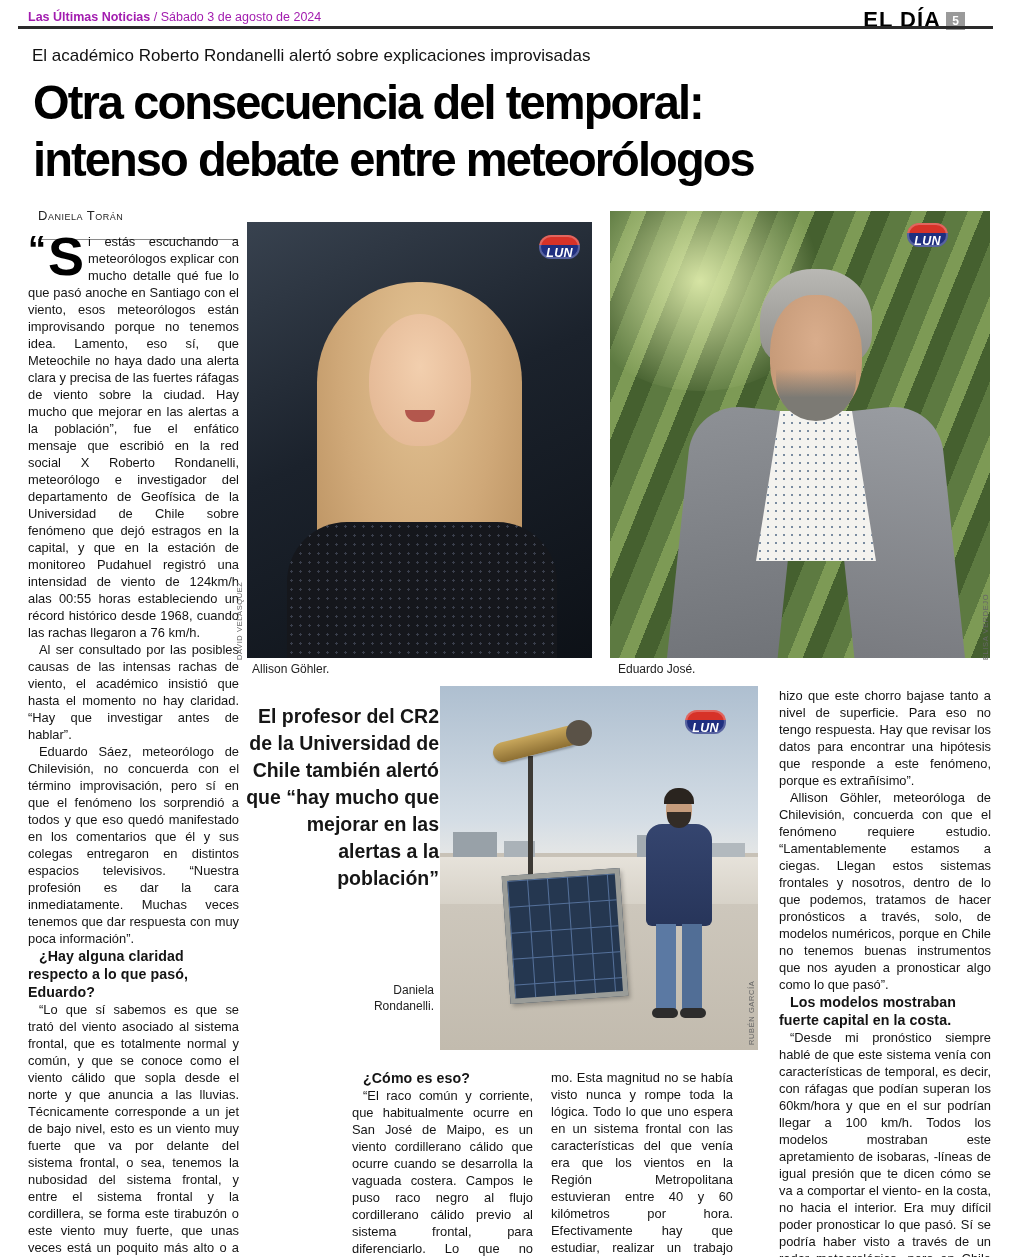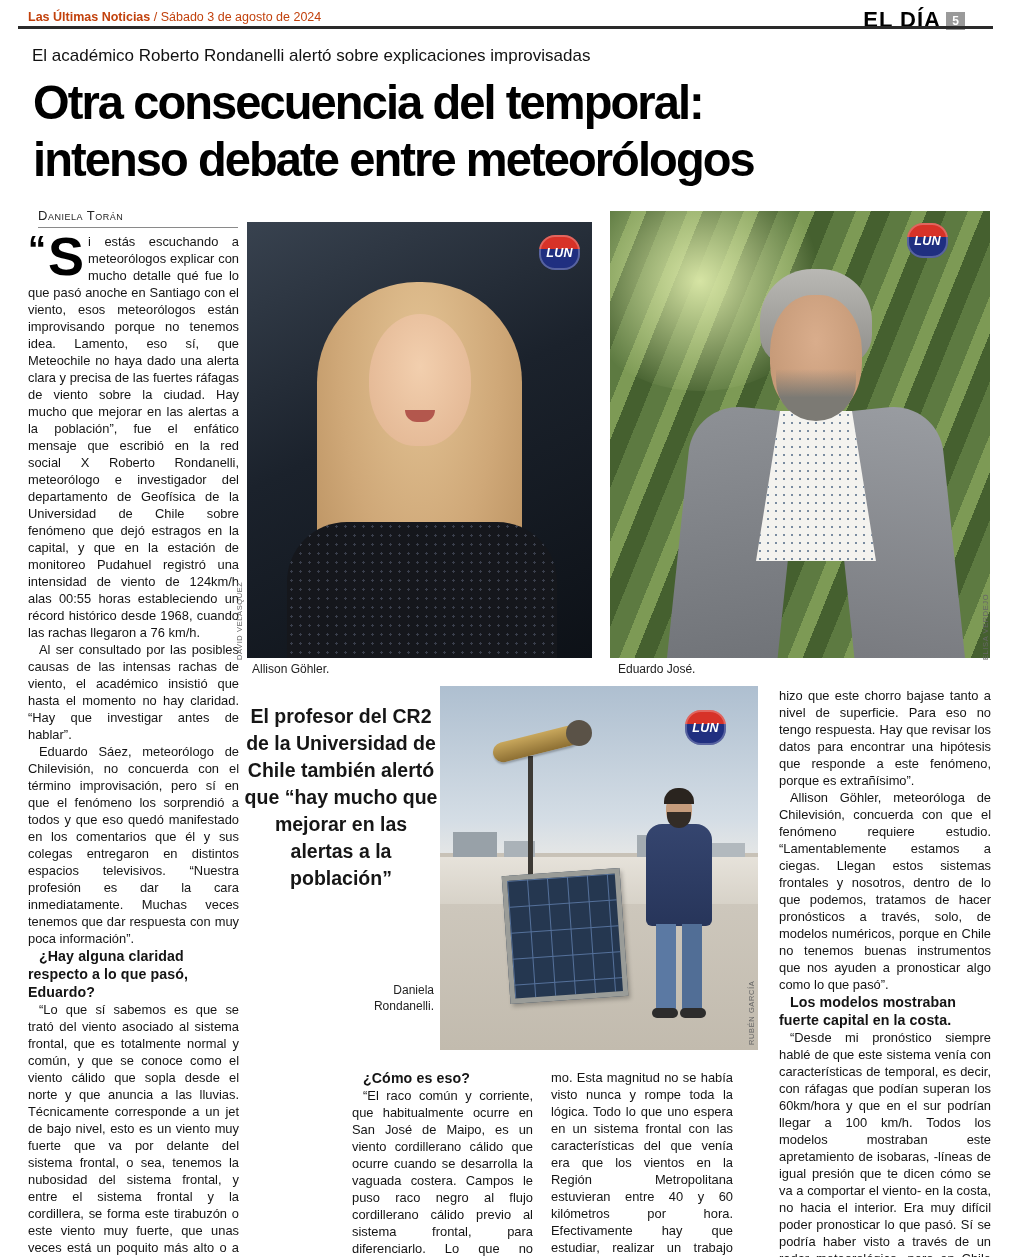--- a/index.html
+++ b/index.html
@@ -4,54 +4,54 @@
 <style>
   * { margin:0; padding:0; box-sizing:border-box; }
   html,body { background:#ffffff; }
   #page {
     position:relative; width:1011px; height:1257px; margin:0 auto;
     background:#ffffff; overflow:hidden;
     font-family:"Liberation Sans", sans-serif; color:#1a1a1a;
   }
   
   .masthead-row { position:absolute; left:28px; right:18px; top:7px; height:20px; }
-  .masthead { font-size:12.5px; color:#c2410c; }
+  .masthead { font-size:12.5px; color:#a21caf; }
   .masthead b { font-weight:700; }
   .section-brand { position:absolute; right:28px; top:0; font-size:22px; font-weight:700; letter-spacing:1px; color:#000; }
   .page-badge { display:inline-block; vertical-align:2px; margin-left:5px; width:19px; height:18px;
     background:#9a9a9a; color:#fff; font-size:12px; font-weight:700; text-align:center; line-height:18px; letter-spacing:0; }
   .head-rule { position:absolute; left:18px; right:18px; top:26px; height:3px; background:#2a2a2a; }
   
   .kicker { position:absolute; left:32px; top:46px; font-size:17px; color:#111; }
   .headline { position:absolute; left:33px; top:74px; width:940px;
     font-size:49px; line-height:57px; font-weight:700; letter-spacing:-2px; color:#000;
     transform:scaleX(0.96); transform-origin:left top; }
-  .byline { position:absolute; left:38px; top:208px; width:200px; padding-bottom:4px;
+  .byline { position:absolute; left:38px; top:208px; width:200px; padding-bottom:16px;
     border-bottom:1px solid #8a8a8a; font-variant:small-caps; font-size:13px; letter-spacing:0.5px; color:#222; }
   
   .col { position:absolute; text-align:justify; font-size:12.9px; line-height:17px; color:#141414;
     overflow:hidden; hyphens:auto; }
   .col p { text-indent:11px; }
   .col p.noindent { text-indent:0; }
   .subq { font-weight:700; font-size:14.2px; line-height:18px; letter-spacing:0.1px; text-indent:9px; text-align:left; }
   #left-col   { left:28px;  top:233px;  width:211px; height:1024px; }
   #midcol-a   { left:352px; top:1069px; width:181px; height:188px; }
   #midcol-b   { left:551px; top:1069px; width:182px; height:188px; }
   #right-col  { left:779px; top:687px;  width:212px; height:570px; }
   .bigquote { float:left; font-size:36px; font-weight:700; line-height:30px; margin:2px 2px 0 0; color:#000; }
   .dropcap  { float:left; font-size:54px; line-height:44px; font-weight:600; margin:1px 4px 0 0; color:#000; }
   
   .pull-quote { position:absolute; left:243px; top:703px; width:196px;
-    font-size:19.5px; line-height:27px; font-weight:700; text-align:center; color:#161616; }
+    font-size:19.5px; line-height:27px; font-weight:700; text-align:right; color:#161616; }
   
   .photo { position:absolute; overflow:hidden; background:#888; }
   .caption { position:absolute; font-size:12px; color:#222; }
   .vcredit { position:absolute; writing-mode:vertical-rl; transform:rotate(180deg);
     font-size:7.5px; letter-spacing:0.6px; color:#666; text-transform:uppercase; }
-  .lun-logo { position:absolute; width:35px; height:35px; border-radius:16px;
+  .lun-logo { position:absolute; width:35px; height:24px; border-radius:16px;
     background:linear-gradient(180deg,#d73228 0%,#d73228 40%,#202f80 40%,#202f80 100%);
     box-shadow:inset 0 0 0 2px rgba(255,255,255,0.25);padding-left:41px; }
   .lun-logo span { position:absolute; left:0; right:0; top:11px; text-align:center;
     color:#fff; font-size:12.5px; font-weight:700; letter-spacing:0.3px; font-style:italic; }
   
   #photo-allison { left:247px; top:222px; width:345px; height:436px;
     background:linear-gradient(155deg,#38424f 0%,#1b222c 45%,#0d1117 100%); }
   .allison-hair { position:absolute; left:70px; top:60px; width:205px; height:330px; border-radius:100px 100px 60px 60px;
     background:radial-gradient(ellipse at 50% 25%, #e3c394 0%, #cfa878 55%, #b88f5e 100%); }
   .allison-face { position:absolute; left:122px; top:92px; width:102px; height:132px; border-radius:50% 50% 46% 46%;

